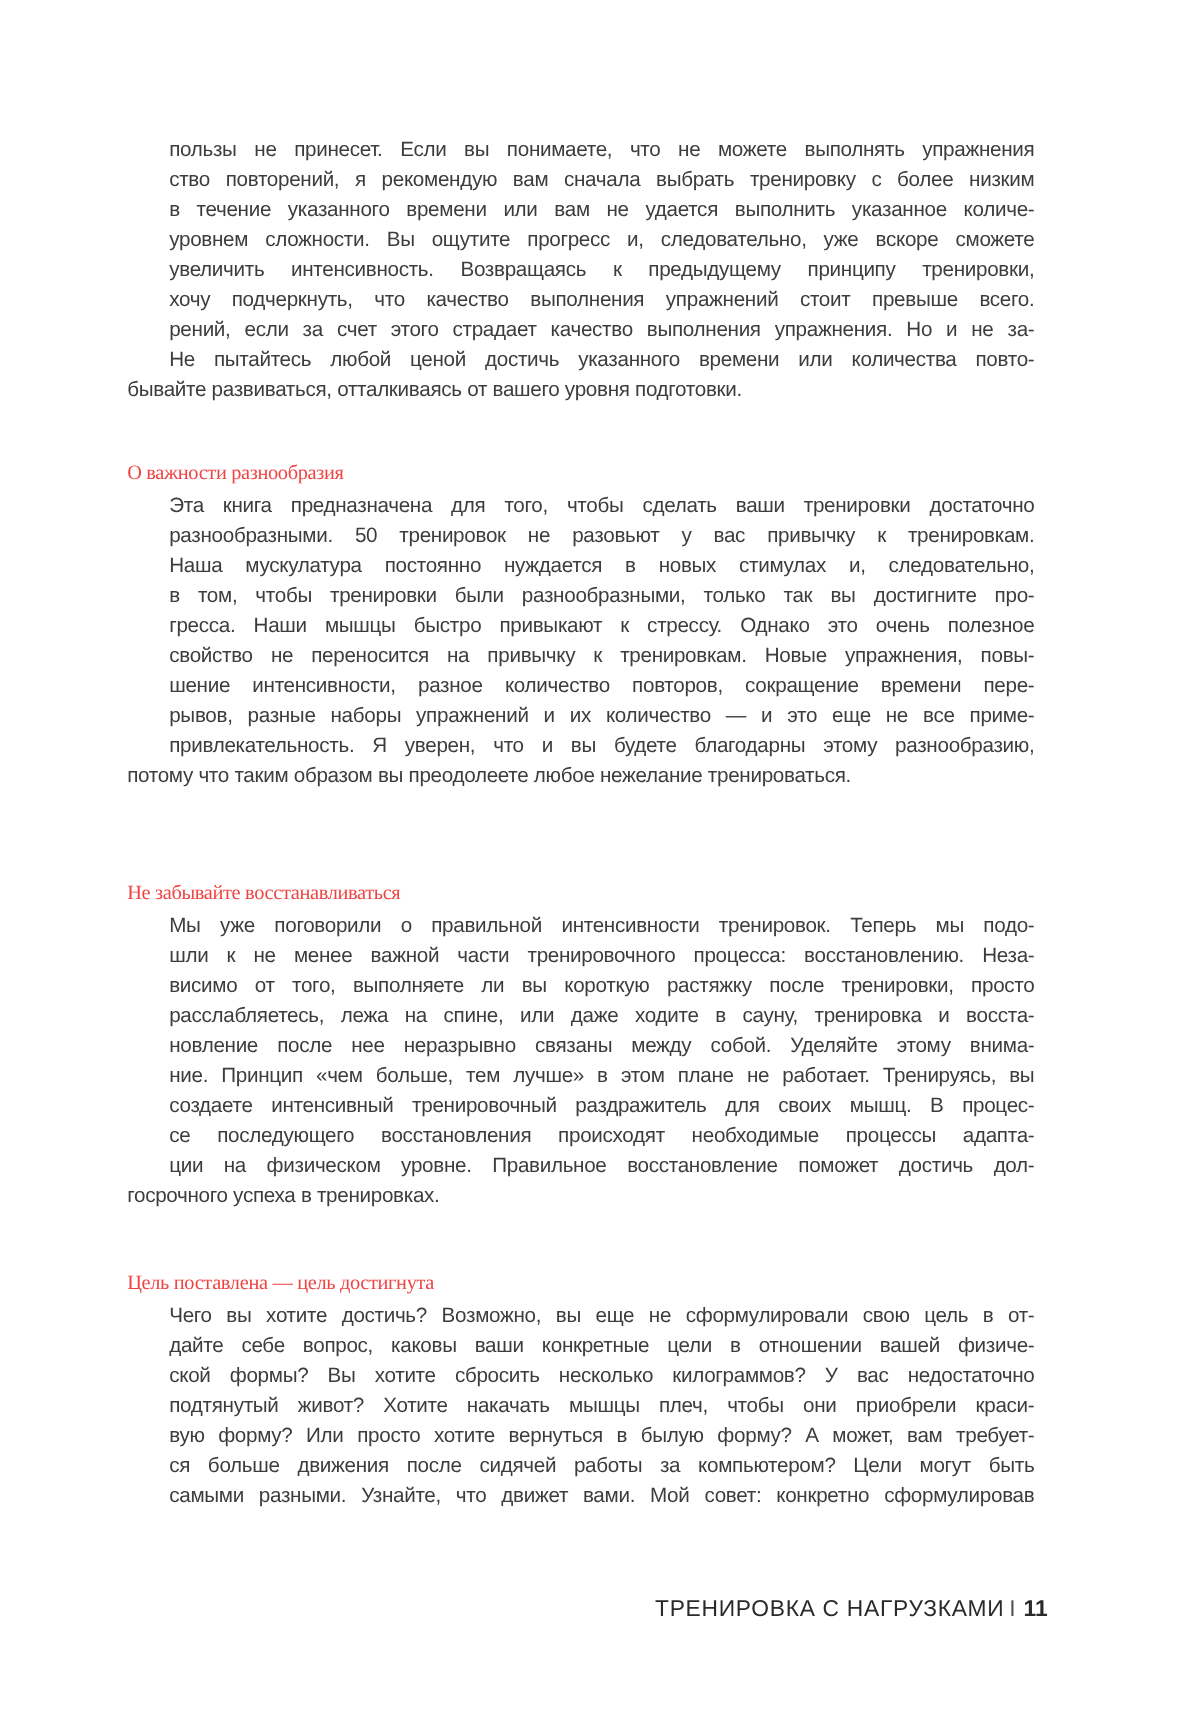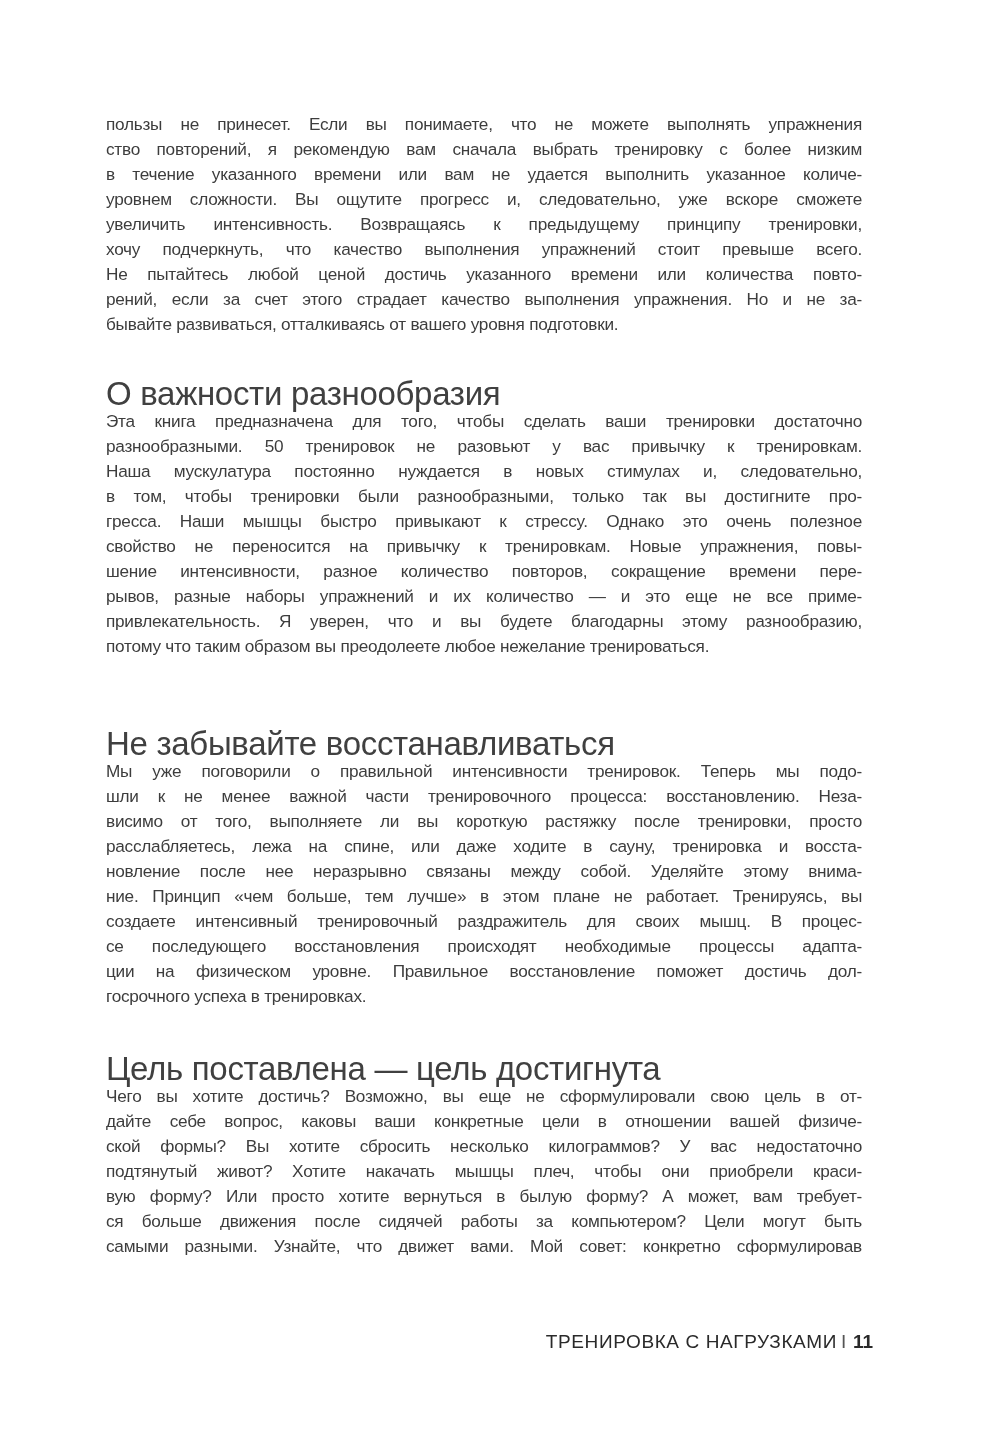--- a/index.html
+++ b/index.html
@@ -26,26 +26,27 @@
       line-height: 25px;
       height: 25px;
       white-space: nowrap;
       color: #3d3d3d;
       letter-spacing: -0.25px;
       transform-origin: left center;
     }
     .line.justify {
       text-align: justify;
       text-align-last: justify;
+      margin-left: 35px;
     }
     .heading {
-      font-family: Liberation Sans, sans-serif;
-      font-size: 33px;
+      font-family: Liberation Serif, serif;
+      font-size: 17px;
       line-height: 30px;
-      color: #404040;
+      color: #ef4444;
       white-space: nowrap;
       letter-spacing: -0.3px;
     }
     .section {
       position: absolute;
       left: 0;
       width: 756px;
     }
     .footer {
       position: absolute;
@@ -72,22 +73,22 @@
 
 <div class="page">
 
   <div class="section" style="top:0px;">
     <div class="line justify">пользы не принесет. Если вы понимаете, что не можете выполнять упражнения</div>
     <div class="line justify">ство повторений, я рекомендую вам сначала выбрать тренировку с более низким</div>
     <div class="line justify">в течение указанного времени или вам не удается выполнить указанное количе-</div>
     <div class="line justify">уровнем сложности. Вы ощутите прогресс и, следовательно, уже вскоре сможете</div>
     <div class="line justify">увеличить интенсивность. Возвращаясь к предыдущему принципу тренировки,</div>
     <div class="line justify">хочу подчеркнуть, что качество выполнения упражнений стоит превыше всего.</div>
+    <div class="line justify">рений, если за счет этого страдает качество выполнения упражнения. Но и не за-</div>
     <div class="line justify">Не пытайтесь любой ценой достичь указанного времени или количества повто-</div>
-    <div class="line justify">рений, если за счет этого страдает качество выполнения упражнения. Но и не за-</div>
     <div class="line">бывайте развиваться, отталкиваясь от вашего уровня подготовки.</div>
   </div>
 
   <div class="section" style="top:267px;">
     <div class="heading">О важности разнообразия</div>
     <div class="line justify">Эта книга предназначена для того, чтобы сделать ваши тренировки достаточно</div>
     <div class="line justify">разнообразными. 50 тренировок не разовьют у вас привычку к тренировкам.</div>
     <div class="line justify">Наша мускулатура постоянно нуждается в новых стимулах и, следовательно,</div>
     <div class="line justify">в том, чтобы тренировки были разнообразными, только так вы достигните про-</div>
     <div class="line justify">гресса. Наши мышцы быстро привыкают к стрессу. Однако это очень полезное</div>

